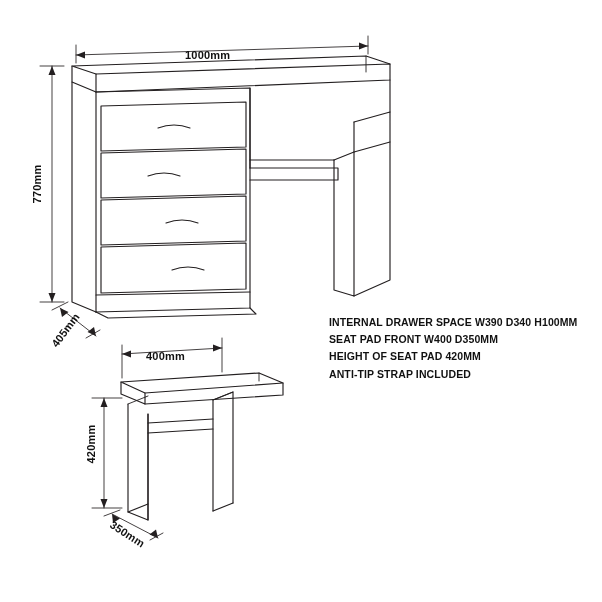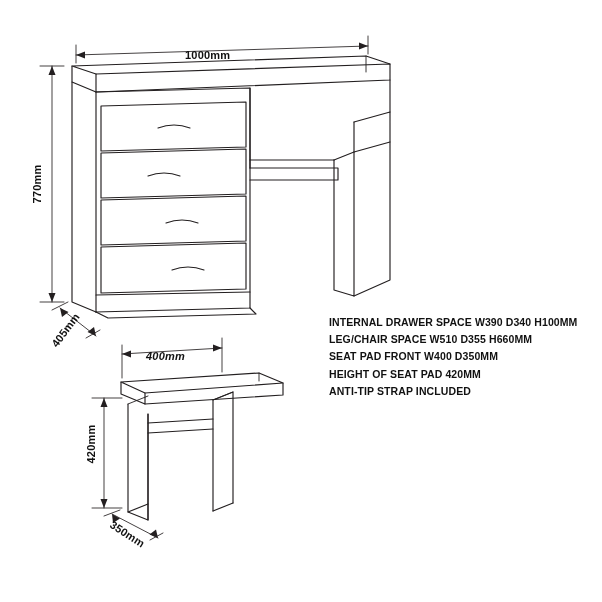--- a/index.html
+++ b/index.html
@@ -155,27 +155,26 @@
 
     </g>
   </svg>
 
   <div class="dimlabel" style="left:185px;top:49px;">1000mm</div>
 
   <div class="dimlabel vert rot90" style="left:18px;top:178px;">770mm</div>
 
   <div class="dimlabel vert rot55" style="left:46px;top:324px;">405mm</div>
 
-  <div class="dimlabel" style="left:146px;top:350px;font-style:italic;">400mm</div>
+  <div class="dimlabel" style="left:146px;top:350px;">400mm</div>
 
   <div class="dimlabel vert rot90" style="left:72px;top:438px;">420mm</div>
 
   <div class="dimlabel vert rot35" style="left:108px;top:528px;">350mm</div>
 
   <div class="spec">
     <div>INTERNAL DRAWER SPACE W390 D340 H100MM</div>
-    <div>LEG/CHAIR SPACE W510 D355 H660MM</div>
     <div>SEAT PAD FRONT W400 D350MM</div>
     <div>HEIGHT OF SEAT PAD 420MM</div>
     <div>ANTI-TIP STRAP INCLUDED</div>
   </div>
 
 </div>
 
 </body></html>

